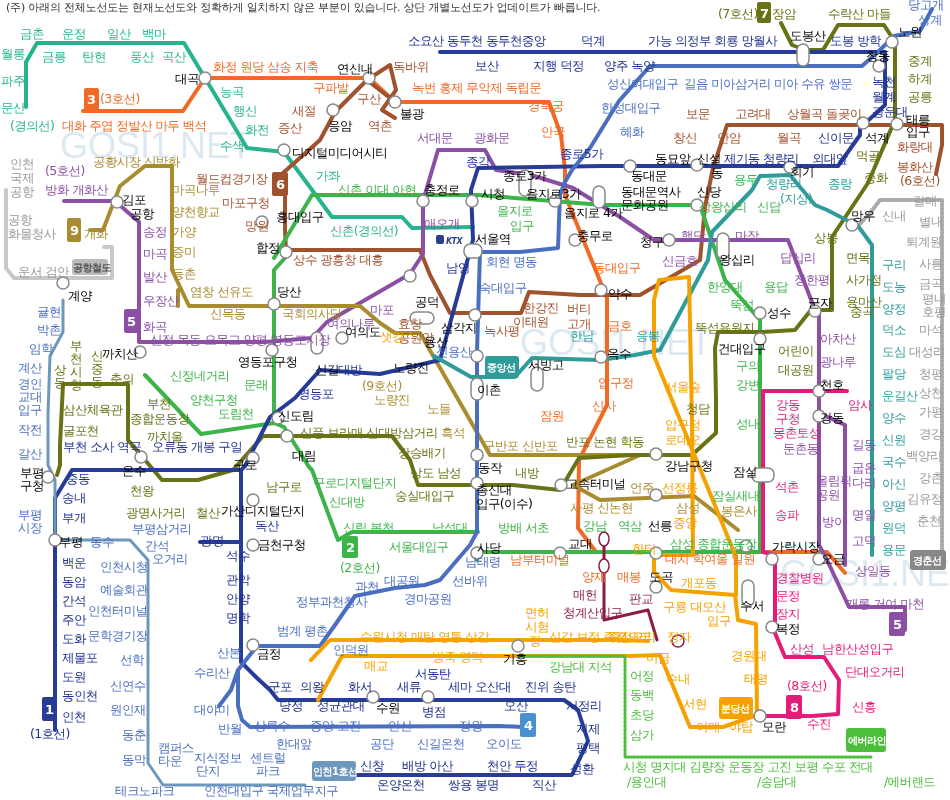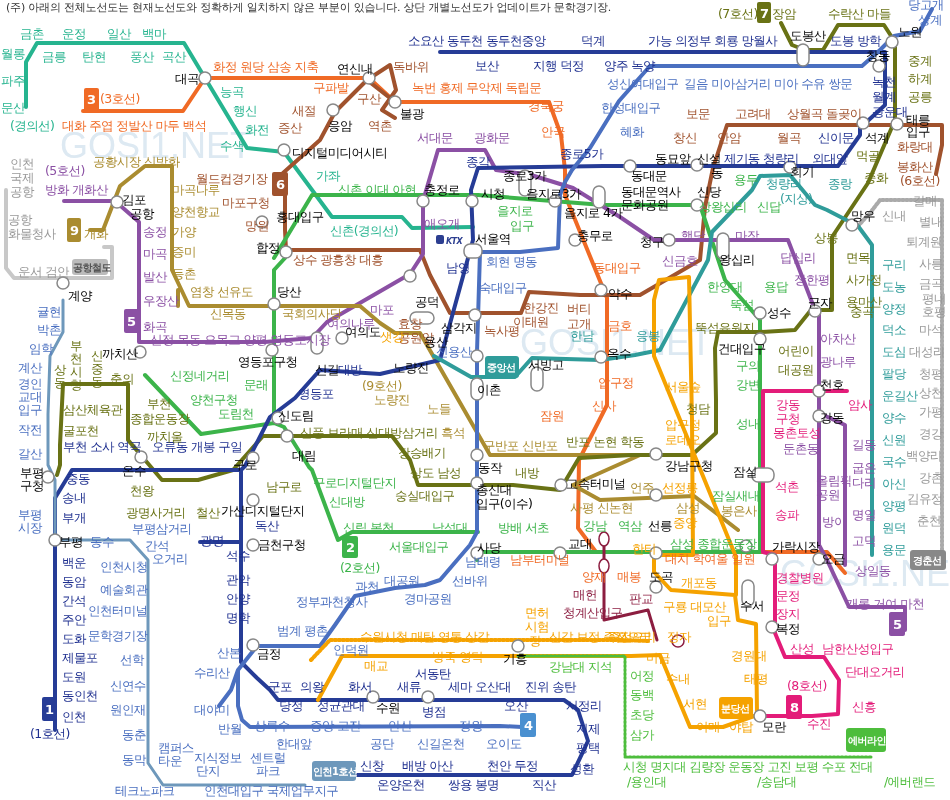--- a/index.html
+++ b/index.html
@@ -7,21 +7,21 @@
   #map{position:absolute;left:0;top:0;width:950px;height:800px;}
   .notice{position:absolute;left:6px;top:0;font-size:11px;color:#333;white-space:nowrap;letter-spacing:-0.2px;}
   svg text{font-family:"DejaVu Sans","Liberation Sans",sans-serif;font-size:12.5px;letter-spacing:-0.6px;}
   .wm{font-family:"Liberation Sans",sans-serif;font-size:36px;fill:#dde9f2;letter-spacing:0;}
   .badge-t{font-size:13px;font-weight:bold;fill:#fff;letter-spacing:0;}
   .badge-s{font-size:10px;font-weight:bold;fill:#fff;letter-spacing:-0.5px;}
 </style>
 </head>
 <body>
 
-<div class="notice">(주) 아래의 전체노선도는 현재노선도와 정확하게 일치하지 않은 부분이 있습니다. 상단 개별노선도가 업데이트가 문학경기장.</div>
+<div class="notice">(주) 아래의 전체노선도는 현재노선도와 정확하게 일치하지 않은 부분이 있습니다. 상단 개별노선도가 업데이트가 빠릅니다.</div>
 
 <svg id="map" viewBox="0 0 950 800" xmlns="http://www.w3.org/2000/svg">
 
   <text class="wm" x="60" y="158">GOSI1.NET</text>
   <text class="wm" x="520" y="355">GOSI1.NET</text>
   <text class="wm" x="780" y="586">GOSI1.NET</text>
 
   <g fill="none" stroke-linejoin="round" stroke-linecap="round" stroke-width="4">
 
     <path d="M6,190 L6,268 L14,278 L112,278 L112,247 L104,247" stroke="#c8c8c8"></path>

